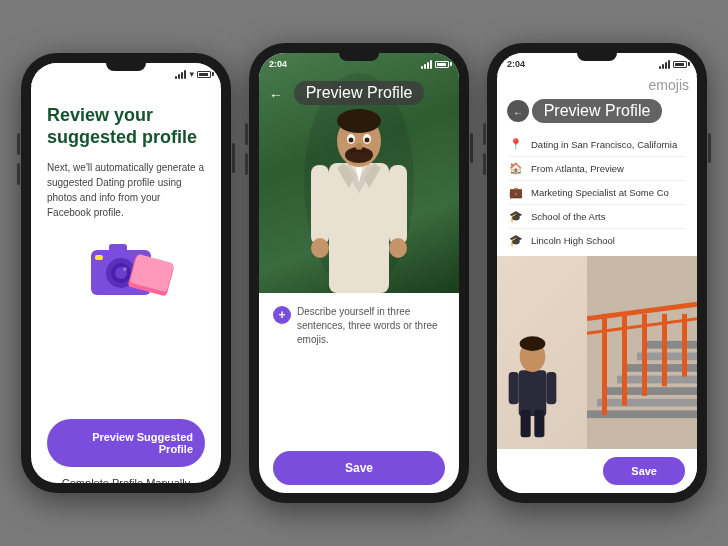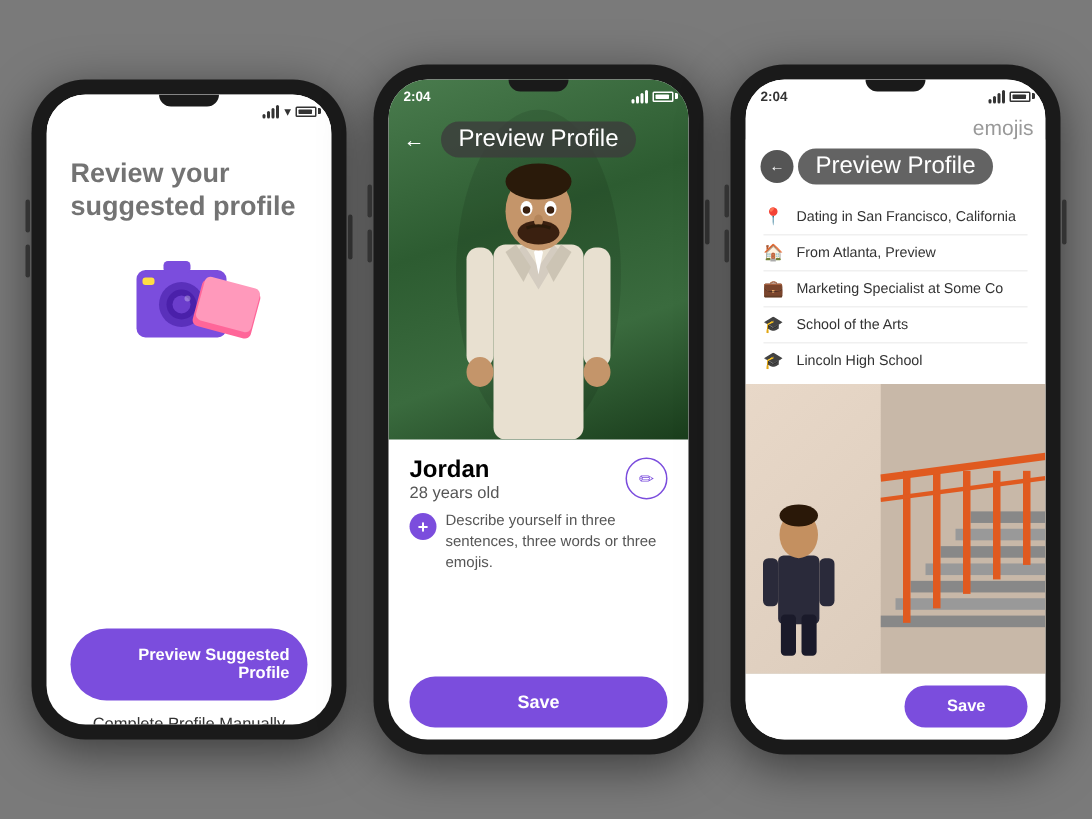--- a/index.html
+++ b/index.html
@@ -97,21 +97,21 @@
     .screen-1 {
       padding: 20px 16px 16px;
       height: 100%;
       display: flex;
       flex-direction: column;
     }
 
     .screen-1 .title {
       font-size: 18px;
       font-weight: 700;
-      color: #737373;
+      color: #14532d;
       line-height: 1.2;
       margin-bottom: 12px;
     }
 
     .screen-1 .subtitle {
       font-size: 10px;
       color: #444;
       line-height: 1.5;
       margin-bottom: 10px;
     }
@@ -443,20 +443,21 @@
       </div>
       <span style="font-size:9px;">▾</span>
       <div class="battery-icon">
         <div class="battery-fill"></div>
       </div>
     </div>
 
     <div class="screen-1">
       <div class="title">Review your suggested profile</div>
 
+      <div class="subtitle">Next, we'll automatically generate a suggested Dating profile using photos and info from your Facebook profile.</div>
 
 
       <div class="camera-illustration">
         <svg viewBox="0 0 100 80" width="100" height="80">
 
           <rect x="10" y="20" width="60" height="45" rx="6" fill="#7b4ddd"></rect>
           <circle cx="40" cy="43" r="15" fill="#5a30bb"></circle>
           <circle cx="40" cy="43" r="10" fill="#4a20aa"></circle>
           <circle cx="40" cy="43" r="6" fill="#6b3dcc"></circle>
 
@@ -541,27 +542,20 @@
 
           <rect x="12" y="92" width="18" height="80" rx="8" fill="#e8e0d0"></rect>
           <rect x="90" y="92" width="18" height="80" rx="8" fill="#e8e0d0"></rect>
 
           <ellipse cx="21" cy="175" rx="9" ry="10" fill="#c4956a"></ellipse>
           <ellipse cx="99" cy="175" rx="9" ry="10" fill="#c4956a"></ellipse>
         </svg>
       </div>
 
       <div class="profile-info">
-        <div class="profile-name-row">
-          <div>
-            <div class="profile-name">Jordan</div>
-            <div class="profile-age">28 years old</div>
-          </div>
-          <div class="edit-icon">✏</div>
-        </div>
 
         <div class="bio-row">
           <div class="plus-circle">+</div>
           <div class="bio-placeholder">Describe yourself in three sentences, three words or three emojis.</div>
         </div>
 
         <button class="btn-save">Save</button>
       </div>
     </div>
 

